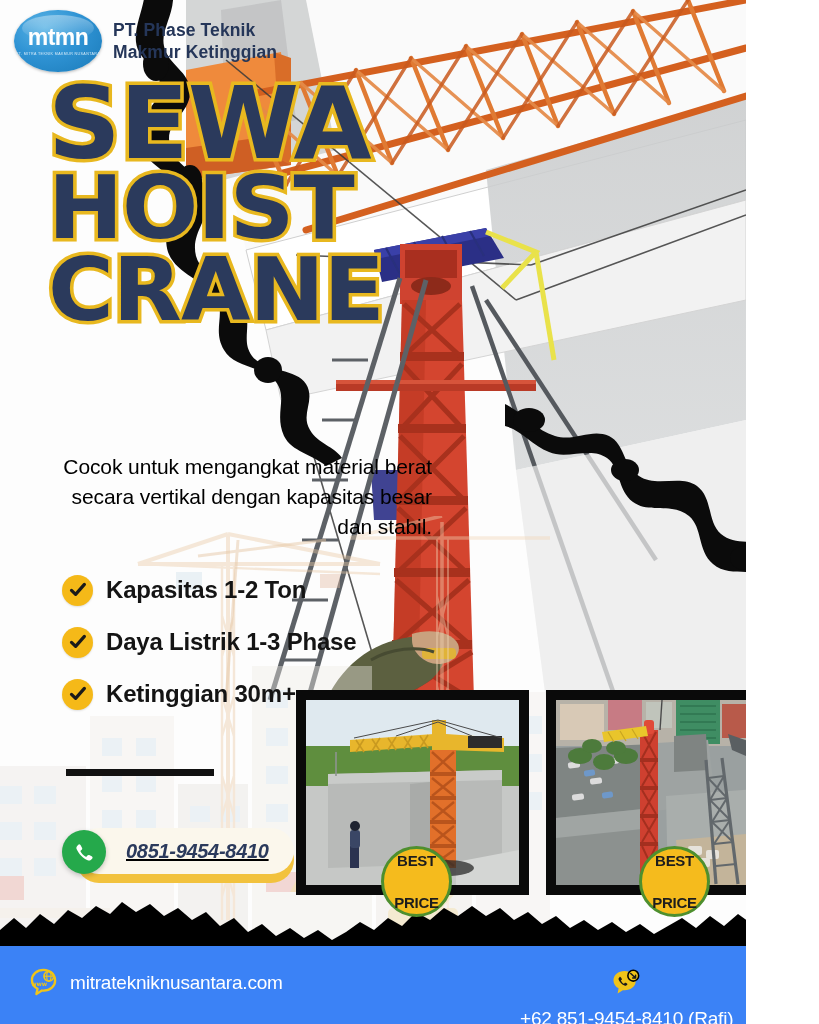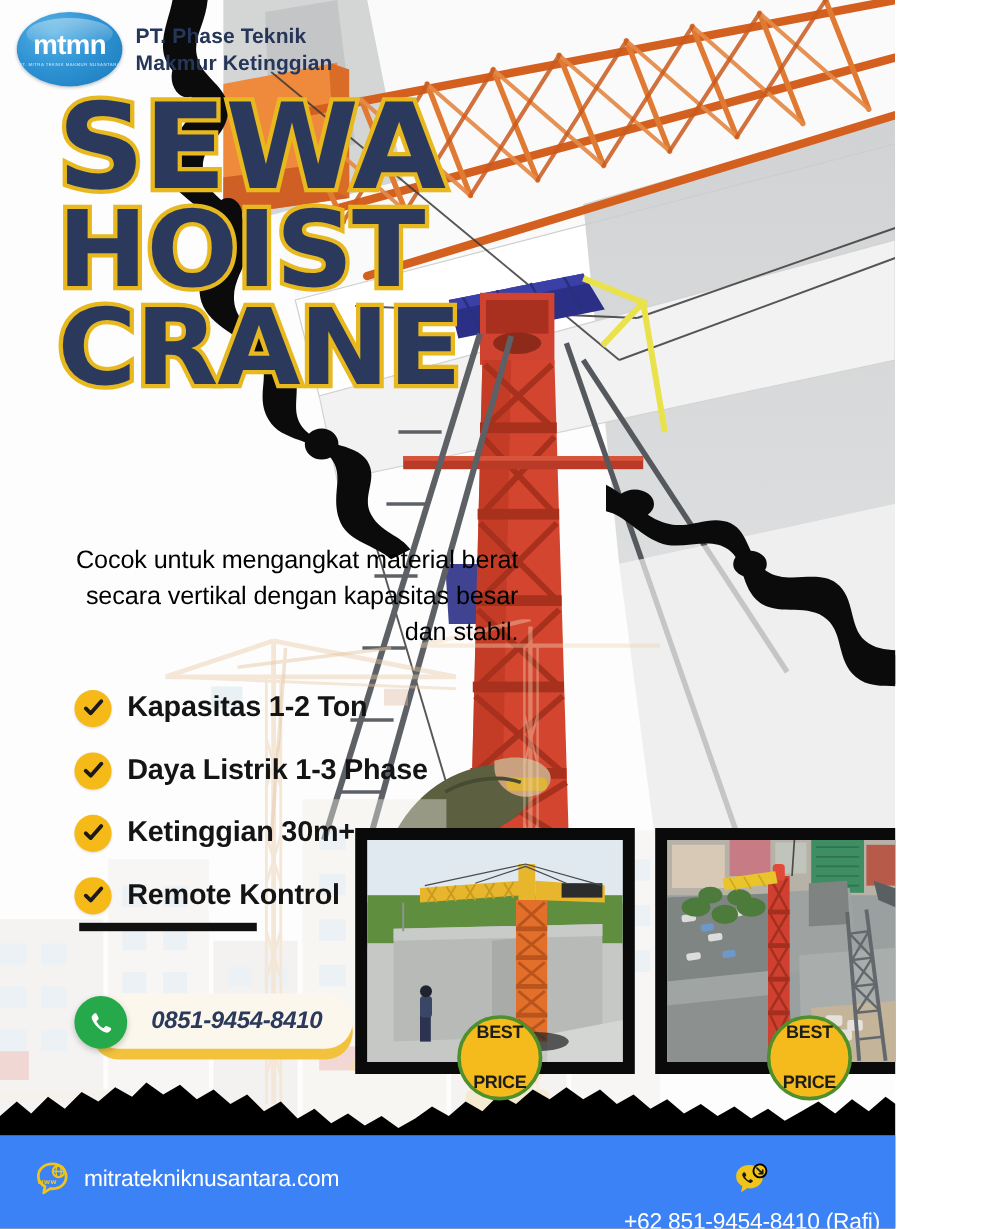--- a/index.html
+++ b/index.html
@@ -84,21 +84,21 @@
   .rule { position:absolute; left:66px; top:769px; width:148px; height:7px; background:#111; z-index:35; }
   .cta-title { position:absolute; left:64px; top:788px; font-size:22px; font-weight:700; color:#111; letter-spacing:-.2px; z-index:35; }
   .phone-pill-wrap { position:absolute; left:62px; top:828px; z-index:35; }
   .pill-shadow {
     position:absolute; left:14px; top:9px; width:218px; height:46px;
     background:#f2c23d; border-radius:26px;
   }
   .pill {
     position:relative; width:218px; height:46px; margin-left:14px;
     background:#fbf7ec; border-radius:26px;
-    display:flex; align-items:center;
+    display:flex; align-items:center;text-decoration:underline;
   }
   .pill-num {
     margin-left:50px; font-size:20px; font-weight:700; font-style:italic;
     color:#2b3a5c; letter-spacing:-.3px; white-space:nowrap;
   }
   .wa-circle {
     position:absolute; left:0; top:2px; width:44px; height:44px; border-radius:50%;
     background:#25a94b; display:flex; align-items:center; justify-content:center;
     box-shadow:0 2px 5px rgba(0,0,0,.22); z-index:3;
   }
@@ -479,28 +479,20 @@
       <span class="feat-label">Daya Listrik 1-3 Phase</span>
     </div>
     <div class="feat">
       <span class="check">
         <svg width="18" height="18" viewBox="0 0 18 18">
             <path d="M2.5 9.4 L6.6 13.4 L15.4 3.4" stroke="#1a1a1a" stroke-width="3.2" fill="none" stroke-linecap="round" stroke-linejoin="round"></path>
           </svg>
       </span>
       <span class="feat-label">Ketinggian 30m+</span>
     </div>
-    <div class="feat">
-      <span class="check">
-        <svg width="18" height="18" viewBox="0 0 18 18">
-            <path d="M2.5 9.4 L6.6 13.4 L15.4 3.4" stroke="#1a1a1a" stroke-width="3.2" fill="none" stroke-linecap="round" stroke-linejoin="round"></path>
-          </svg>
-      </span>
-      <span class="feat-label">Remote Kontrol</span>
-    </div>
   </div>
 
   <div class="rule"></div>
 
   <div class="phone-pill-wrap">
     <div class="pill-shadow"></div>
     <div class="pill">
       <span class="pill-num">0851-9454-8410</span>
     </div>
     <div class="wa-circle">

